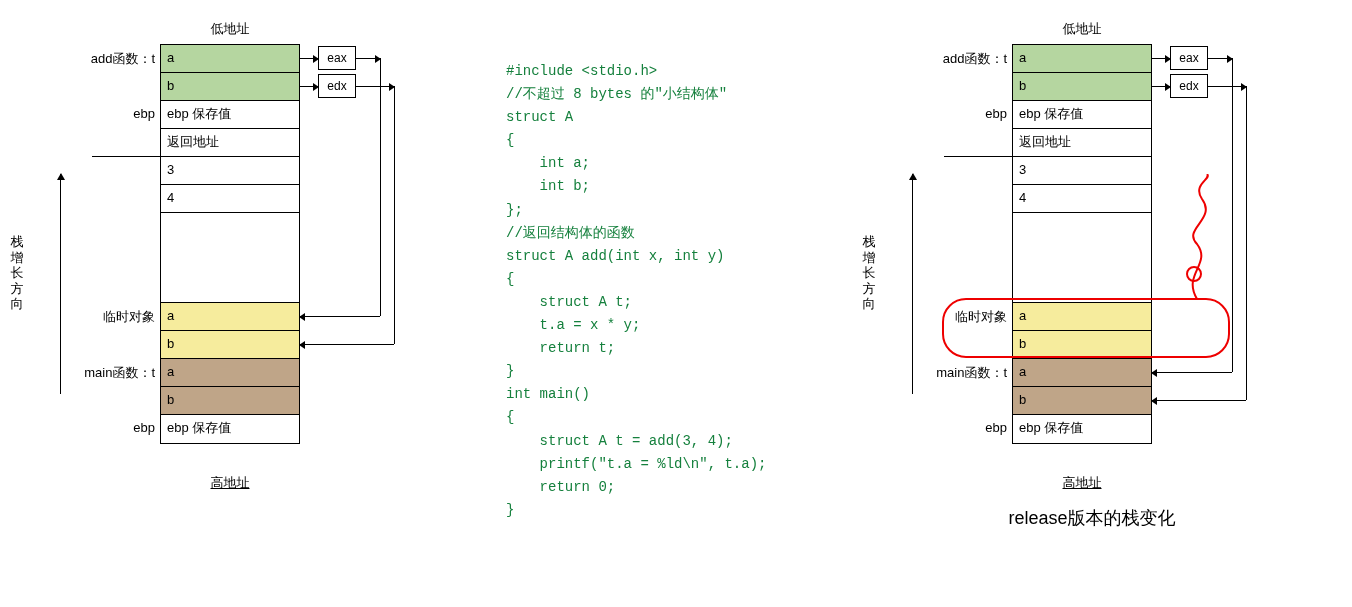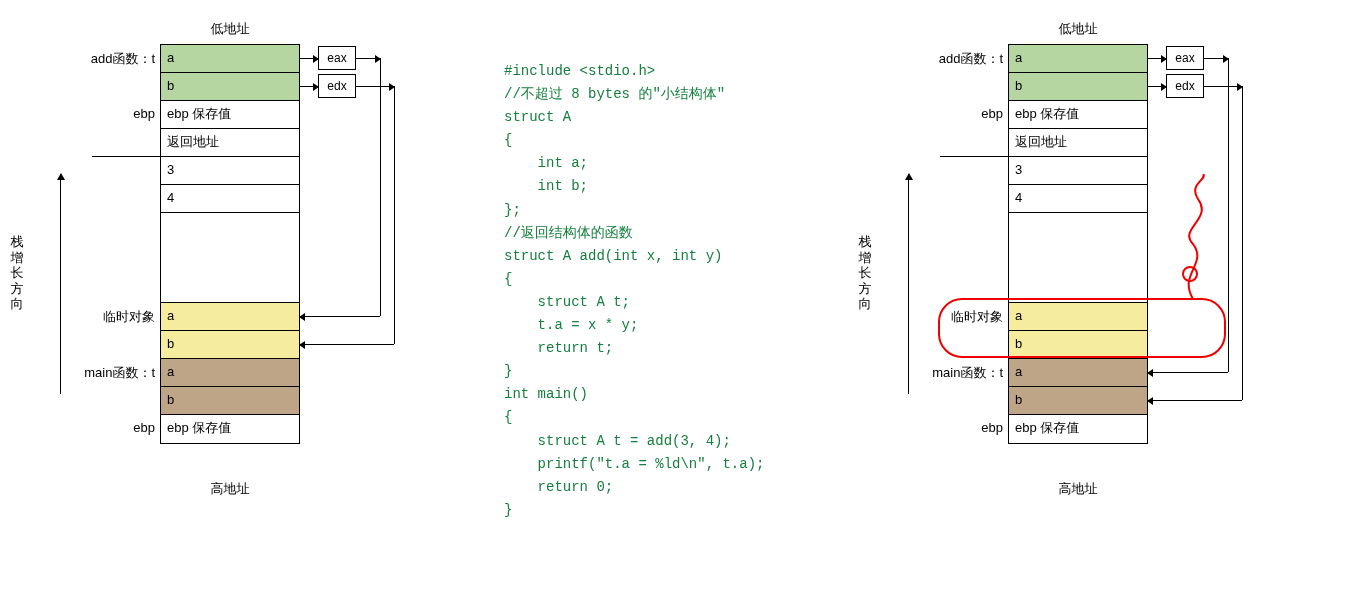--- a/index.html
+++ b/index.html
@@ -1,21 +1,21 @@
 <!DOCTYPE html>
 <html><head>
 <meta charset="utf-8">
 <style>
 * { box-sizing: border-box; margin: 0; padding: 0; }
 body { font-family: Arial, "Microsoft YaHei", sans-serif; font-size: 13px; background: #fff; width: 1352px; height: 607px; position: relative; }
-.container { display: flex; padding: 20px 40px; gap: 44px; }
+.container { display: flex; justify-content: space-between; padding: 20px 40px; gap: 44px; }
 .diagram { position: relative; width: 420px; }
 .code-block { width: 340px; padding-top: 40px; font-family: Consolas, "Courier New", monospace; font-size: 14px; color: #15803d; line-height: 1.65; white-space: pre; }
 .top-label { text-align: center; margin-bottom: 6px; margin-left: 120px; width: 140px; }
-.bottom-label { text-align: center; margin-top: 6px; margin-left: 120px; width: 140px; }
+.bottom-label { text-align: center; margin-left: 120px; width: 140px; text-decoration: underline; }
 .caption { text-align: center; margin-top: 14px; font-size: 18px; margin-left: 70px; width: 260px; }
 .stack-area { position: relative; }
 .stack-table { position: absolute; left: 120px; top: 0; width: 140px; border: 1px solid #000; }
 .cell { height: 28px; line-height: 26px; padding-left: 6px; border-bottom: 1px solid #000; font-size: 13px; }
 .cell:last-child { border-bottom: none; }
 .cell.green { background: #b5d6a0; }
 .cell.yellow { background: #f6ec9d; }
 .cell.brown { background: #bfa588; }
 .cell.tall { height: 90px; }
 .cell.empty { background: #fff; }
@@ -148,15 +148,16 @@
     <div class="growth-label" style="left:-30px; top:190px;">栈<br>增<br>长<br>方<br>向</div>
 
     <div class="red-circle" style="left:50px; top:254px; width:288px; height:60px;"></div>
 
     <svg class="red-scribble" style="left:270px; top:130px;" width="70" height="130">
       <path d="M35 125 C 20 100, 50 90, 35 70 C 20 55, 55 45, 40 25 C 30 10, 50 5, 45 0" stroke="#e00" stroke-width="2" fill="none"></path>
       <circle cx="32" cy="100" r="7" stroke="#e00" stroke-width="2" fill="none"></circle>
     </svg>
   </div>
   <div class="bottom-label">高地址</div>
+  <div class="caption">release版本的栈变化</div>
 </div>
 
 </div>
 
 </body></html>

